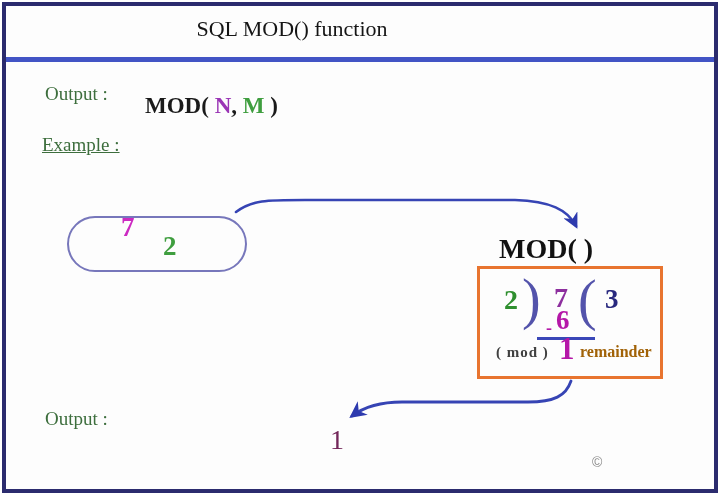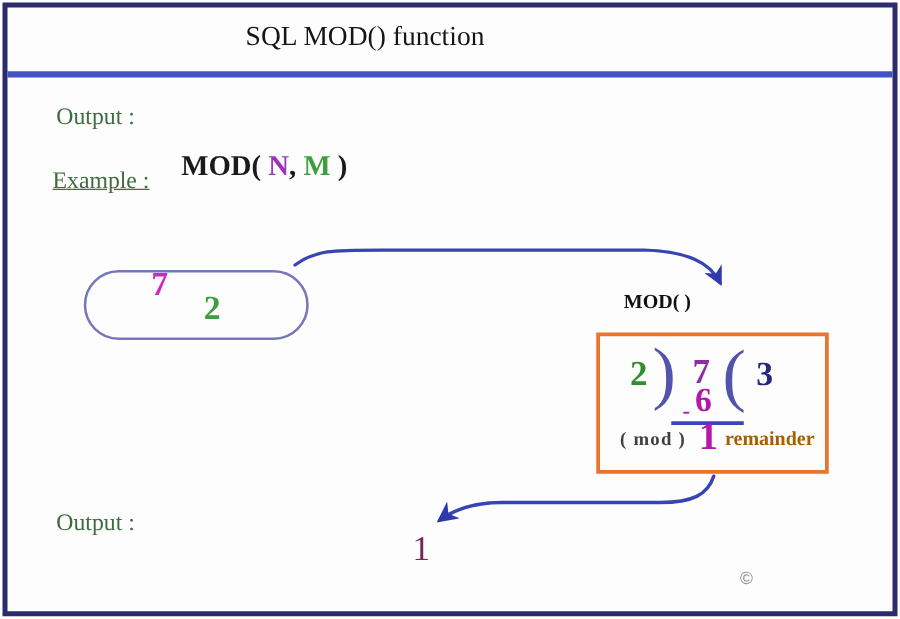--- a/index.html
+++ b/index.html
@@ -13,33 +13,33 @@
   }
   .divider { position:absolute; left:6px; top:57px; width:708px; height:5px; background:#4254c5; }
   .title {
     position:absolute; left:0; top:16px; width:584px; text-align:center;
     font-size:22px; color:#151515;
   }
   .label { position:absolute; color:#3d6e3d; font-size:19px; }
   .lbl-syntax  { left:45px; top:83px; }
   .lbl-example { left:42px; top:134px;text-decoration:underline; }
   .lbl-output  { left:45px; top:408px; }
-  .expr { position:absolute; font-weight:bold; font-size:23px; color:#1a1a1a;margin-top:27px; }
+  .expr { position:absolute; font-weight:bold; font-size:23px; color:#1a1a1a; }
   .expr span { white-space:pre; }
   .expr-syntax  { left:145px; top:93px; }
   .expr-example { left:139px; top:147px; }
   .arg-purple { color:#9a35b5; }
   .arg-green  { color:#3f9e3f; }
   .pill {
     position:absolute; left:67px; top:216px; width:176px; height:52px;
     border:2px solid #7777bb; border-radius:28px; background:#fdfdfd;
   }
   .pill-n { position:absolute; left:52px; top:-6px; font-size:27px; font-weight:bold; color:#cc2ac2; }
   .pill-m { position:absolute; left:94px; top:13px; font-size:27px; font-weight:bold; color:#3f9e3f; }
-  .mod-call { position:absolute; left:499px; top:233px; font-size:16px; font-weight:bold; color:#111; }
+  .mod-call { position:absolute; left:499px; top:233px; font-size:28px; font-weight:bold; color:#111; }
   .divbox {
     position:absolute; left:477px; top:266px; width:186px; height:113px;
     box-sizing:border-box; border:3px solid #e8742f; background:#fdfdfd;
   }
   .divbox > * { position:absolute; line-height:1; }
   .d-divisor   { left:24px;  top:17px; font-size:28px; font-weight:bold; color:#2f8f2f; }
   .d-open      { left:42px;  top:2px;  font-size:56px; color:#5353ab; }
   .d-dividend  { left:74px;  top:15px; font-size:28px; font-weight:bold; color:#8d2f9e; }
   .d-close     { left:98px;  top:3px;  font-size:56px; color:#5353ab; }
   .d-quotient  { left:125px; top:17px; font-size:27px; font-weight:bold; color:#28287e; }

